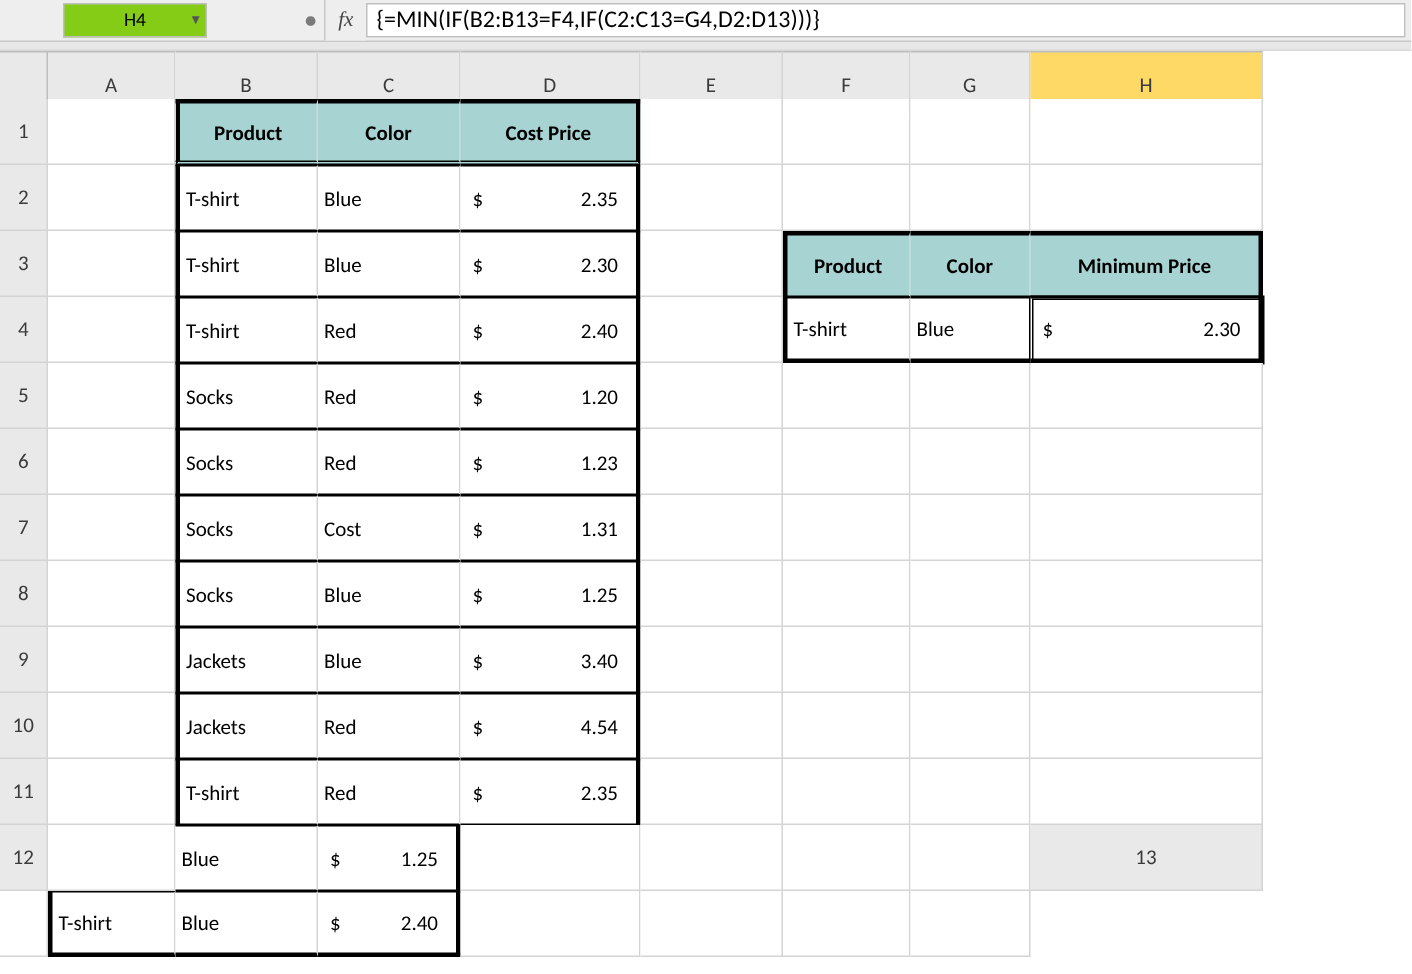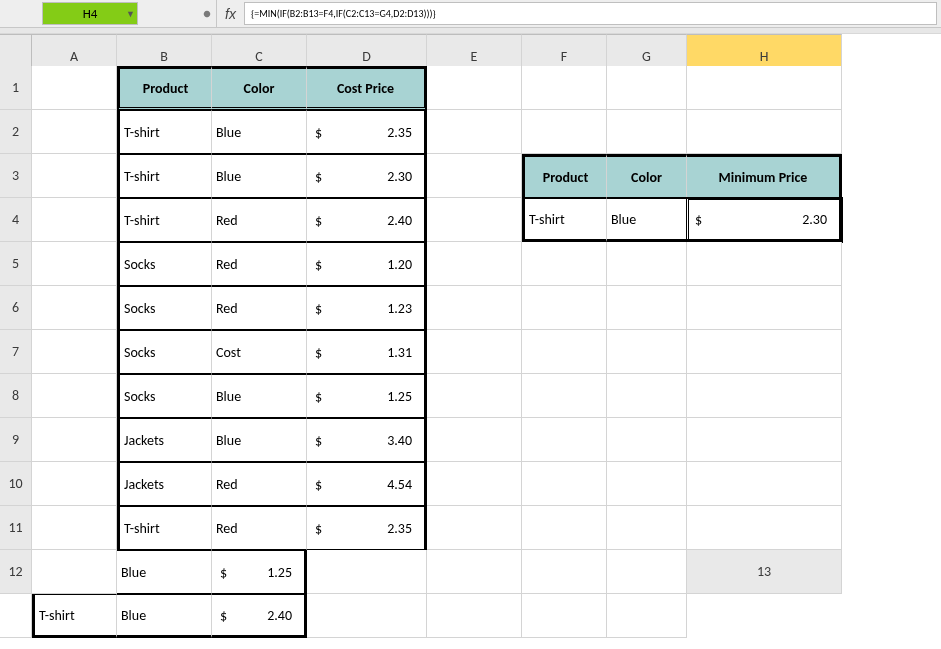--- a/index.html
+++ b/index.html
@@ -39,34 +39,34 @@
   }
   .fb-gap { width: 60px; }
   .fb-dot {
     width: 18px; display:flex; align-items:center; justify-content:center;
     color:#7a7a7a; font-size:14px;
   }
   .fx {
     width: 28px;
     display:flex; align-items:center; justify-content:center;
     font-style: italic;
-    font-family: Liberation Sans, sans-serif;
+    font-family: Liberation Serif, serif;
     font-size: 14px;
     color:#444;
     border-left:1px solid #c7c7c7;
     background:#eee;
   }
   .formula-input {
     flex: 1;
     background: #fff;
     border: 1px solid #bfbfbf;
     margin: 2px 4px 2px 0;
     padding: 0 6px;
     display:flex; align-items:center;
-    font-size: 10px;
+    font-size: 16px;
     font-family: Calibri, Arial, sans-serif;
   }
   .thin-divider { height:6px; background:#e7e7e7; border-bottom:1px solid #d8d8d8;}
 
   
   .sheet {
     display: grid;
     grid-template-columns: 32px 85px 95px 95px 120px 95px 85px 80px 155px;
     grid-auto-rows: 22px;
   }

